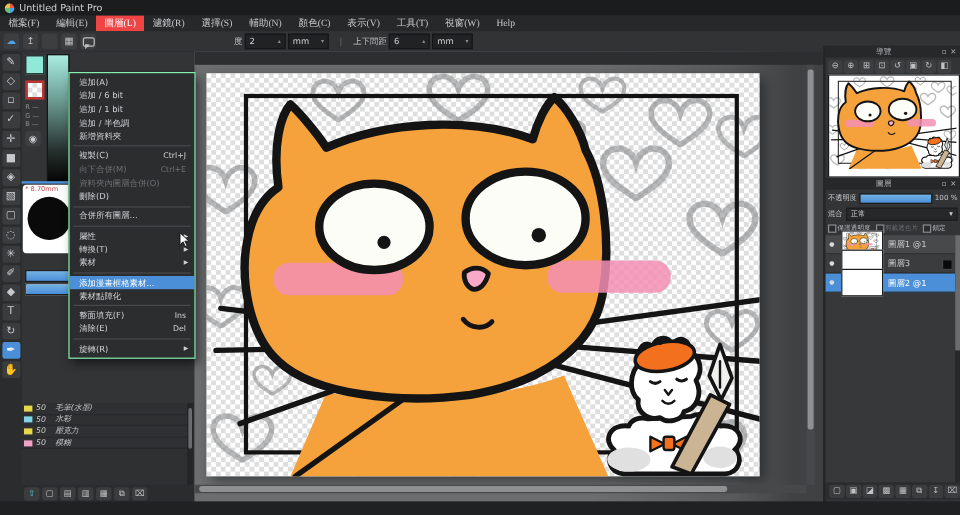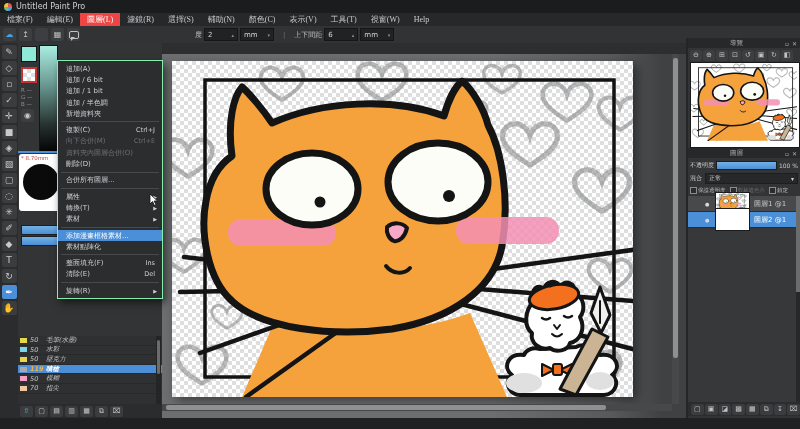--- a/index.html
+++ b/index.html
@@ -81,21 +81,21 @@
   #opacity-row{left:0;top:121px;width:112px;height:12px;display:flex;align-items:center;font-size:6px;gap:2px;padding:0 2px;box-sizing:border-box;}
   #opacity-slider{flex:1;height:7px;border:1px solid #1c1e20;background:linear-gradient(#74b2e4,#4a8fd8);}
   #blend-row{left:0;top:134px;width:112px;height:12px;display:flex;align-items:center;font-size:6px;gap:3px;padding:0 2px;box-sizing:border-box;}
   #blend-select{flex:1;height:9px;background:#26282a;border:1px solid #1c1e20;display:flex;align-items:center;justify-content:space-between;padding:0 3px;font-size:6px;color:#cfd0d2;}
   #checks-row{left:0;top:147px;width:112px;height:11px;display:flex;align-items:center;gap:4px;padding-left:2px;box-sizing:border-box;font-size:5.5px;color:#b5b7b9;}
   .chk{display:flex;align-items:center;gap:1px;}
   .chk .box{width:5px;height:5px;border:1px solid #8a8c8e;background:#2a2c2e;}
   .chk.dim{color:#6a6c6e;}
   .chk.dim .box{border-color:#55575а;}
   #layer-list{left:0;top:158px;width:108px;height:206px;background:#36383a;}
-  .layer-row{height:16px;display:flex;align-items:center;gap:4px;border-bottom:1px solid #2a2c2e;box-sizing:border-box;padding-left:17px;font-size:7px;position:relative;background:#47494b;}
+  .layer-row{height:16px;display:flex;align-items:center;gap:4px;border-bottom:1px solid #2a2c2e;box-sizing:border-box;padding-left:3px;font-size:7px;position:relative;background:#47494b;}
   .layer-row:nth-child(2){background:#3a3c3e;}
   .layer-row.selected{background:#4a8fd8;color:#fff;}
   .l-eye{font-size:5px;color:#d8d9db;width:6px;}
   .l-thumb{width:33px;height:21px;background:#ffffff;border:1px solid #1a1c1e;overflow:hidden;position:relative;flex:0 0 auto;}
   .l-badge{display:none;position:absolute;right:2px;bottom:2px;width:7px;height:7px;background:#0a0a0a;border:1px solid #444;}
   #layer-scroll{left:108px;top:158px;width:4px;height:206px;background:#26282a;}
   #layer-scroll .th{position:absolute;left:0;top:0;width:4px;height:96px;background:#6a6c6e;}
   #layers-footer{left:0;top:364px;width:112px;height:14px;background:#2a2c2e;display:flex;align-items:center;gap:1px;padding-left:3px;box-sizing:border-box;}
   
   #statusbar{left:0;top:418px;width:800px;height:11px;background:#1f2123;}
@@ -279,34 +279,24 @@
       <div class="brush-row">
         <span class="sw" style="background: rgb(127, 212, 232);"></span>
         <span class="sz">50</span>
         <span>水彩</span>
       </div>
       <div class="brush-row">
         <span class="sw" style="background: rgb(230, 216, 74);"></span>
         <span class="sz">50</span>
         <span>壓克力</span>
       </div>
-      <div class="brush-row selected">
-        <span class="sw" style="background: rgb(168, 171, 173);"></span>
-        <span class="sz">119</span>
-        <span>噴槍</span>
-      </div>
       <div class="brush-row">
         <span class="sw" style="background: rgb(242, 160, 200);"></span>
         <span class="sz">50</span>
         <span>模糊</span>
-      </div>
-      <div class="brush-row">
-        <span class="sw" style="background: rgb(240, 200, 160);"></span>
-        <span class="sz">70</span>
-        <span>指尖</span>
       </div>
   </div>
   <div class="abs" id="brush-scroll">
       <div class="th"></div>
     </div>
   <div class="abs" id="brush-footer">
     <div class="pf-icon blue">
         <span>⇧</span>
       </div>
       <div class="pf-icon">
@@ -477,20 +467,26 @@
   </div>
   <div class="abs" id="layer-list">
     <div class="layer-row">
         <span class="l-eye">●</span>
         <span class="l-thumb"><svg width="31" height="21" viewBox="0 0 461 336">
             <use href="#artwork"></use>
           </svg></span>
         <span>圖層1 @1</span>
 
       </div>
+      <div class="layer-row">
+        <span class="l-eye">●</span>
+        <span class="l-thumb checker-sm"></span>
+        <span>圖層3</span>
+        <span class="l-badge" style="display: block;"></span>
+      </div>
       <div class="layer-row selected">
         <span class="l-eye">●</span>
         <span class="l-thumb checker-sm"></span>
         <span>圖層2 @1</span>
 
       </div>
   </div>
   <div class="abs" id="layer-scroll">
       <div class="th"></div>
     </div>

